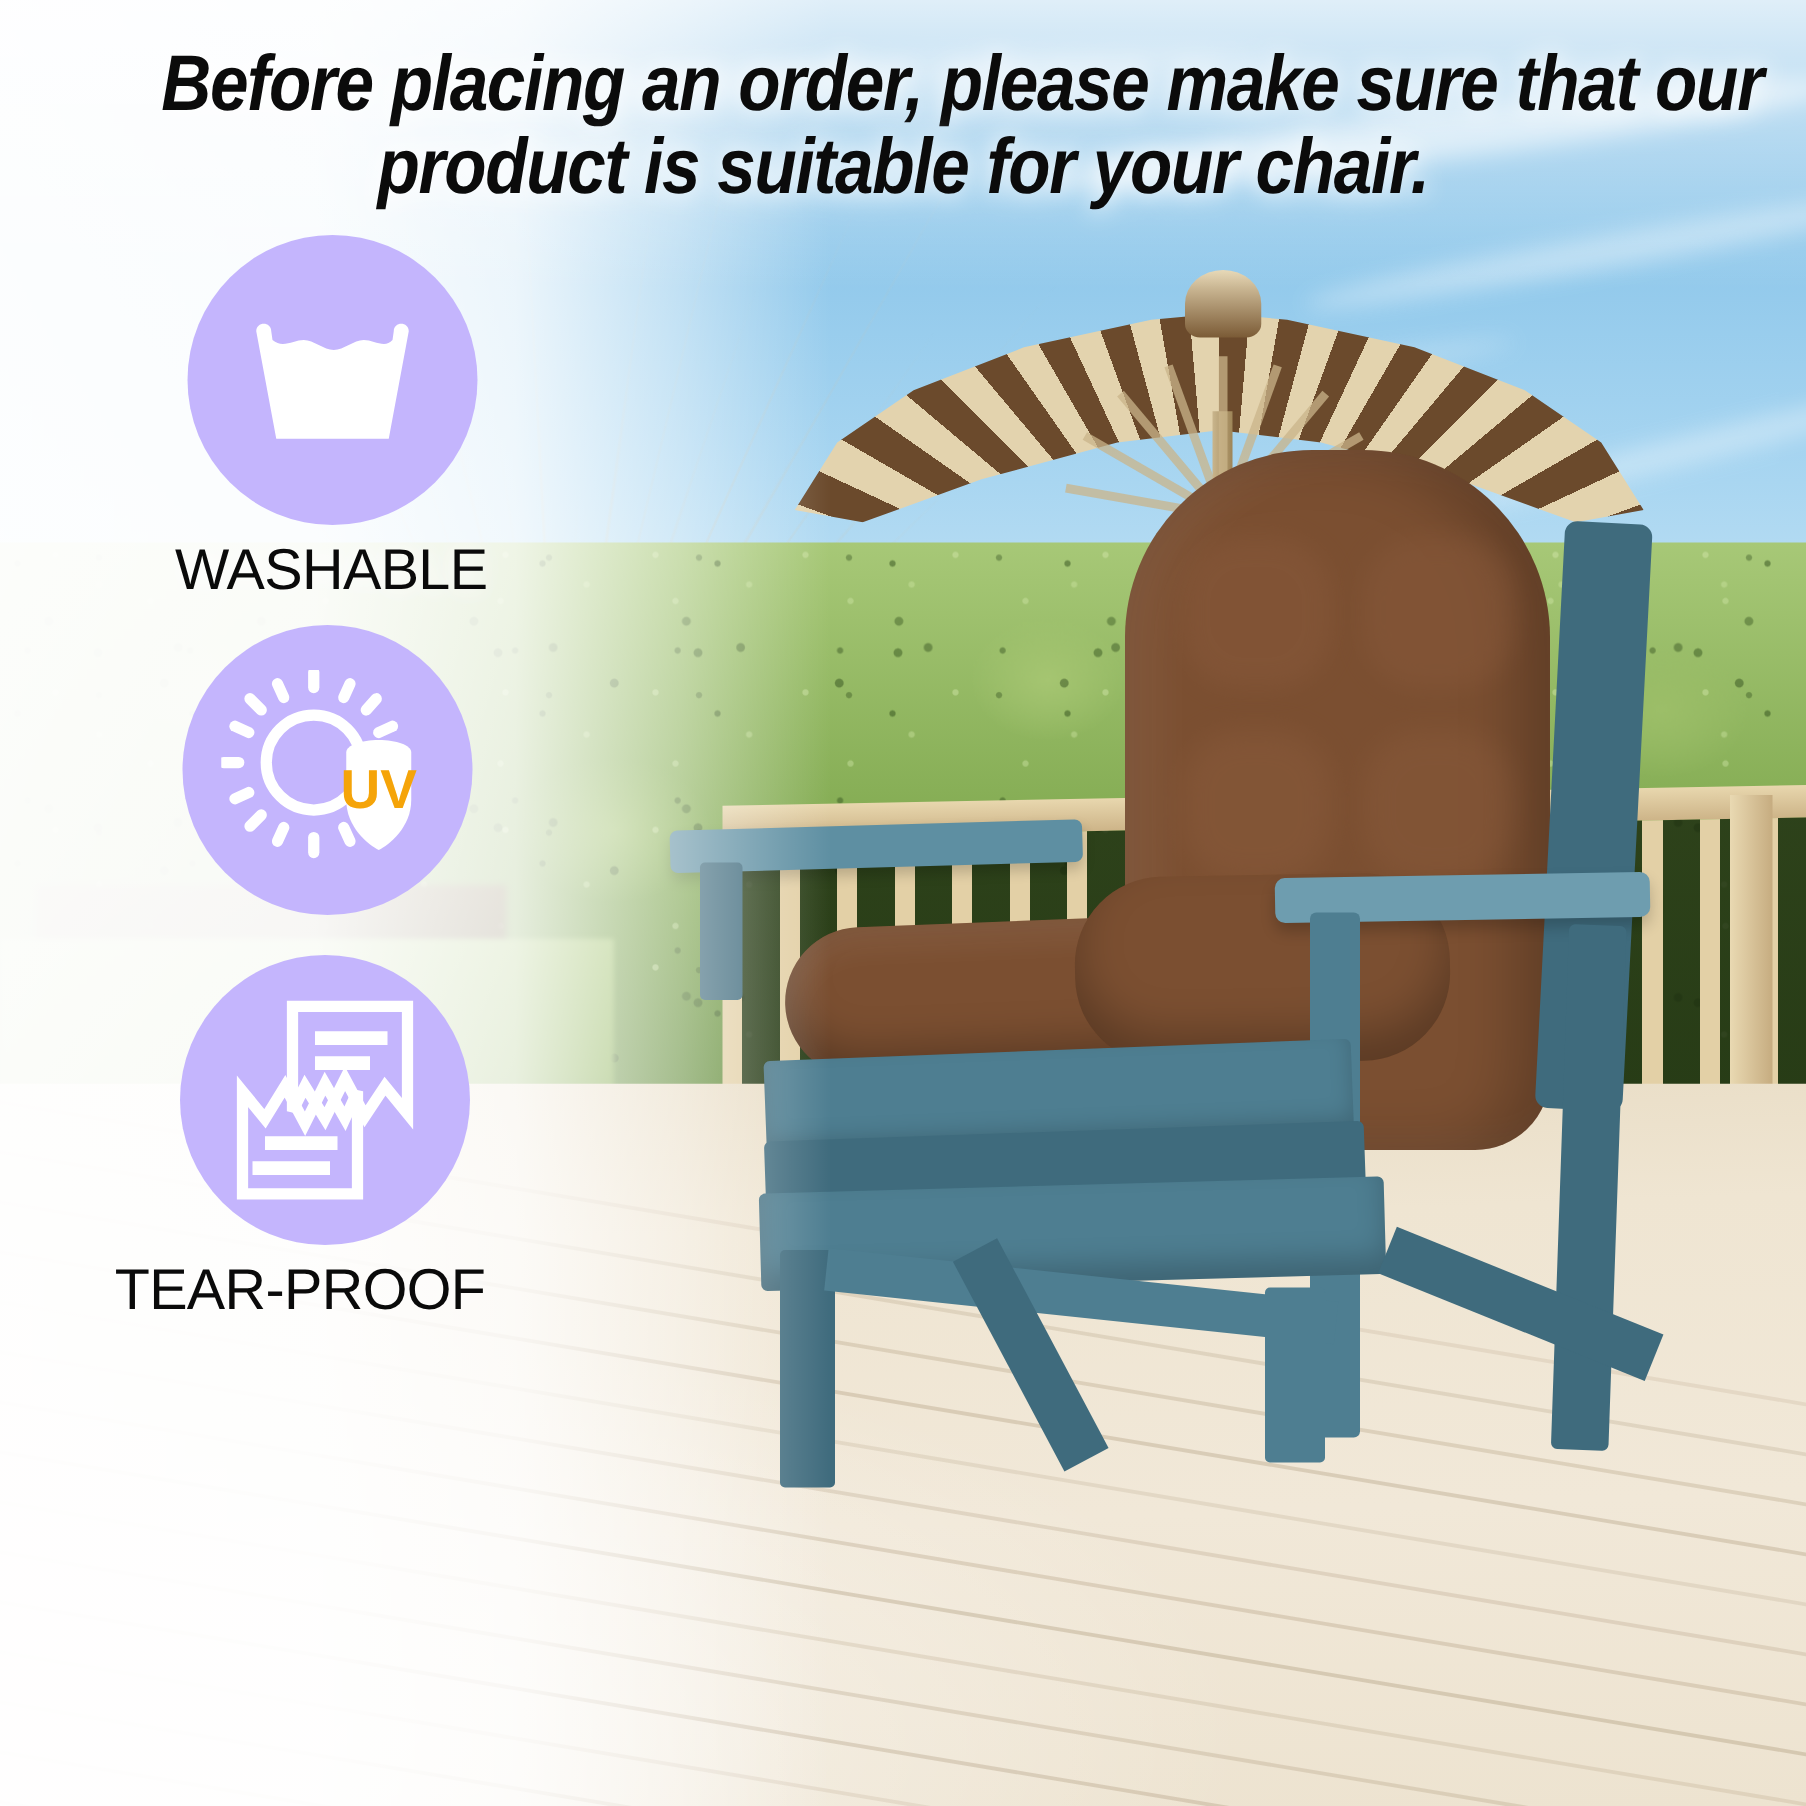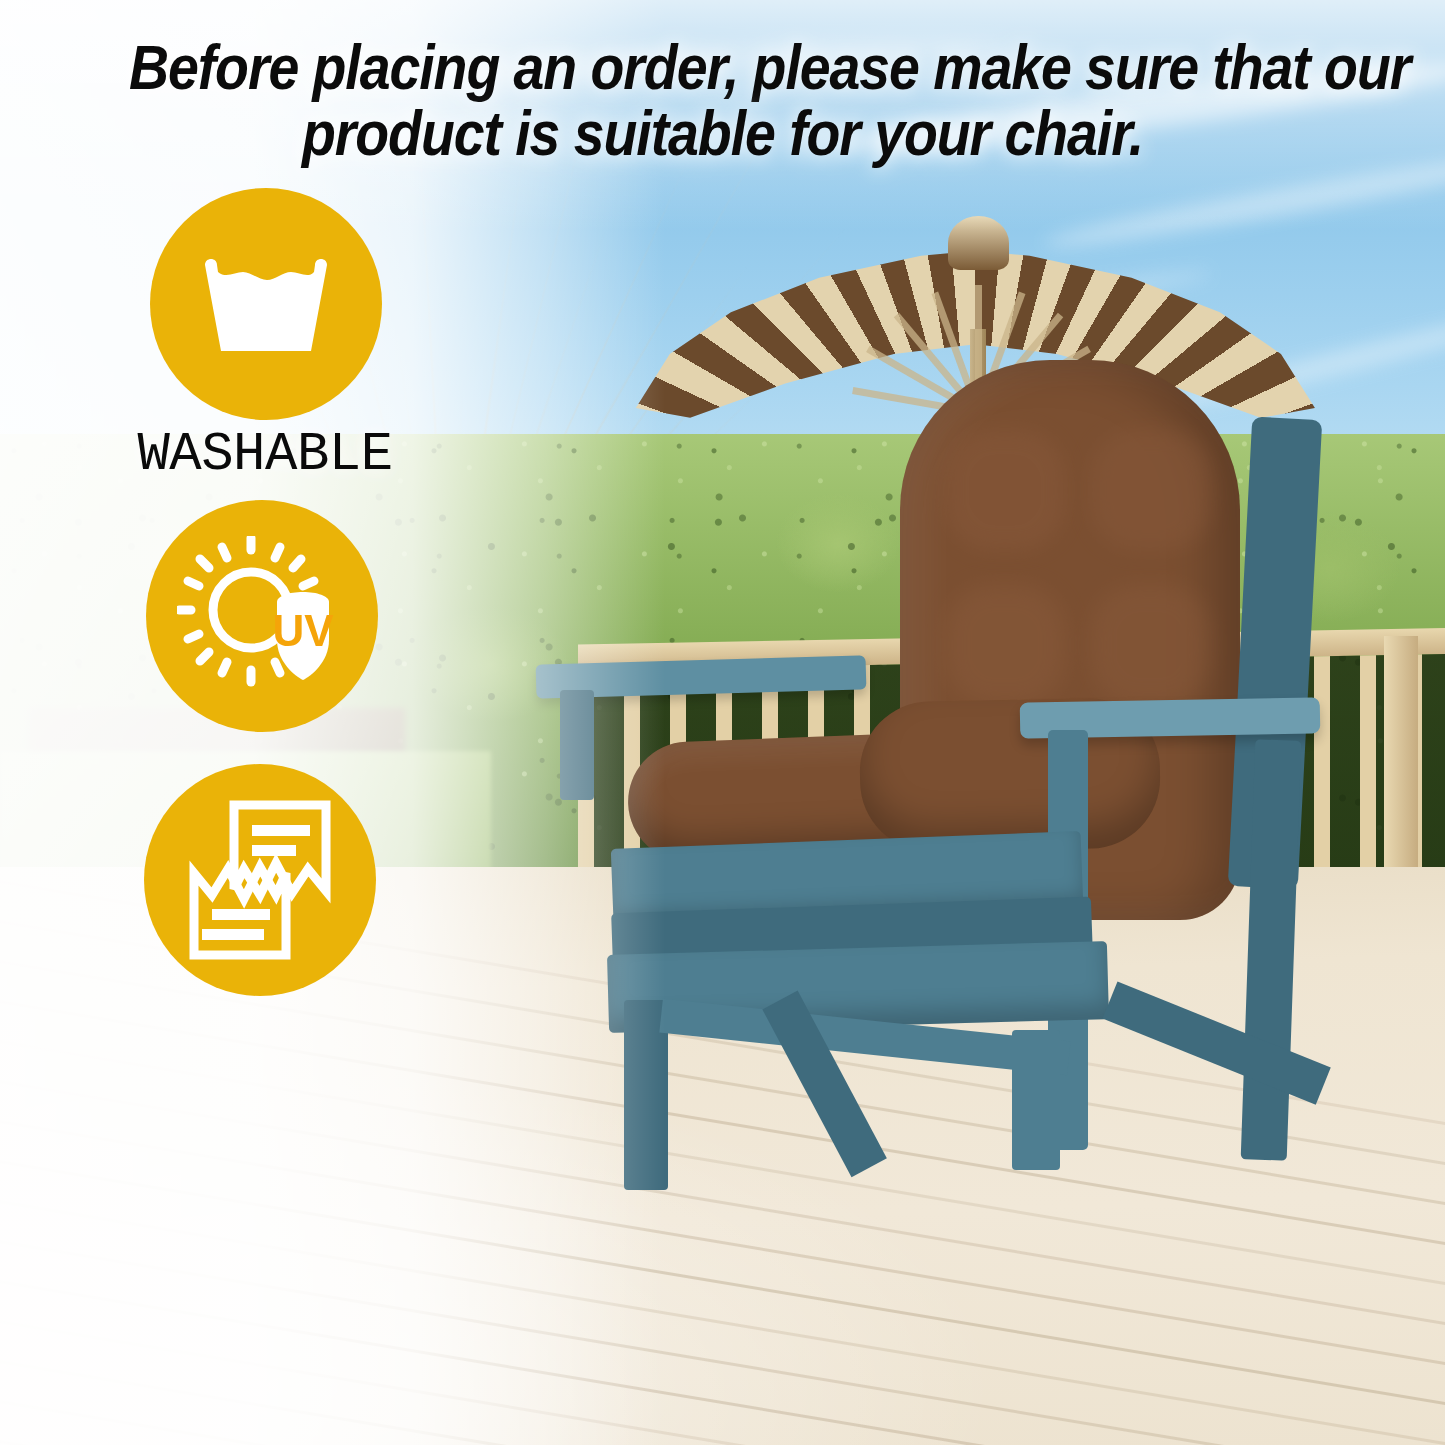--- a/index.html
+++ b/index.html
@@ -193,31 +193,30 @@
     position:absolute;left:0;top:188px;width:516px;
     z-index:45;
     display:flex;flex-direction:column;align-items:center;
   }
   .badge{
     display:flex;flex-direction:column;align-items:center;
     width:100%;
   }
   .circle{
     width:232px;height:232px;border-radius:50%;
-    background:#eab308;
+    background:#c4b5fd;
     display:flex;align-items:center;justify-content:center;
     position:relative;
   }
   .b-label{
     margin-top:6px;
-    font-size:54px;line-height:58px;
+    font-size:46px;line-height:58px;
     font-weight:normal;letter-spacing:-.5px;
     color:#0A0A0A;white-space:nowrap;
     text-shadow:0 0 16px rgba(255,255,255,.95),0 0 30px rgba(255,255,255,.8);
-    font-family:Liberation Mono, monospace;
   }
   .sp{height:16px;}
   .circle svg{display:block;}
 
   .badge-1 .circle{margin-left:16px;}
   .badge-1 .b-label{margin-left:14px;}
   .badge-2 .circle{margin-left:8px;}
   .badge-2 .b-label{margin-left:-2px;}
   .badge-3 .circle{margin-left:6px;}
   .badge-3 .b-label{margin-left:-2px;}
@@ -426,16 +425,17 @@
             </g>
             <g fill="#fff">
               <rect x="72" y="26" width="58" height="11"></rect>
               <rect x="72" y="46" width="44" height="11"></rect>
               <rect x="32" y="110" width="58" height="11"></rect>
               <rect x="22" y="130" width="62" height="11"></rect>
             </g>
           </svg>
         </span>
       </div>
+      <div class="b-label">TEAR-PROOF</div>
     </div>
 
   </div>
 </div>
 
 </body></html>

